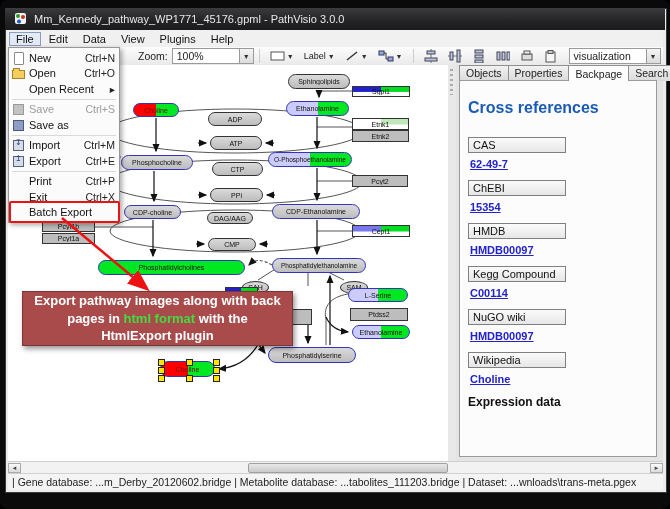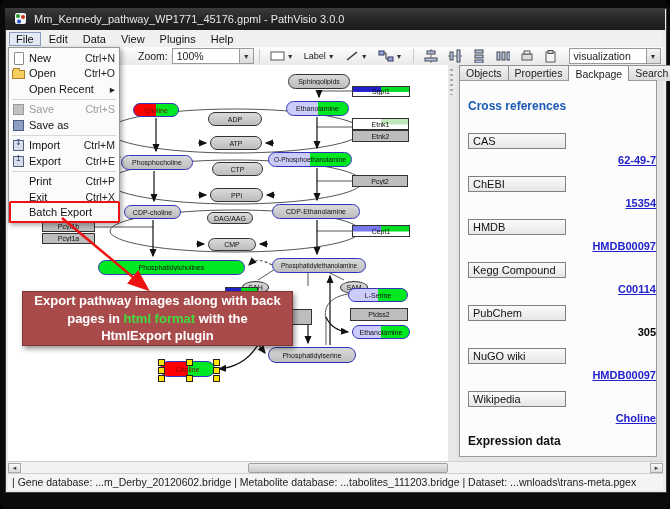--- a/index.html
+++ b/index.html
@@ -20,24 +20,24 @@
   .combo .cbtn{width:13px;height:14px;background:linear-gradient(#f4f4f4,#dcdcdc);border-left:1px solid #9a9a9a;font-size:7px;display:flex;align-items:center;justify-content:center;color:#333;}
   .tbtn{display:flex;align-items:center;padding:1px 3px;margin:1px 1px;border:1px solid transparent;border-radius:2px;}
   .tbtn .car{font-size:7px;margin-left:2px;color:#333;}
   .iconbtn{width:20px;height:16px;display:flex;align-items:center;justify-content:center;margin:0 2px;}
   
   #sidepanel{position:absolute;left:456px;top:65px;width:207px;height:396px;background:#e4e4e4;}
   #side-tabs{position:absolute;left:3px;top:0;display:flex;font-size:10.5px;}
   .tab{padding:1px 6px;background:linear-gradient(#f2f2f2,#dadada);border:1px solid #8f8f8f;border-bottom:none;margin-right:-1px;color:#222;}
   .tab.active{background:#fcfcfc;position:relative;z-index:2;padding-top:2px;}
   #side-content{position:absolute;left:3px;top:15px;width:198px;height:377px;background:#fcfcfc;border:1px solid #9a9a9a;overflow:hidden;padding:0 0 0 8px;box-sizing:border-box;}
-  #bp-heading{color:#1a5bb5;font-weight:bold;font-size:12px;margin:18px 0 20px 0;}
+  #bp-heading{color:#1a5bb5;font-weight:bold;font-size:16px;margin:18px 0 20px 0;}
   .bp-section{margin-bottom:10px;}
   .bp-head{width:88px;border:1px solid #808080;background:linear-gradient(#fbfbfb,#e6e6e6);font-weight:normal;font-size:11px;padding:1px 4px;color:#111;}
-  .bp-val{font-size:11px;font-weight:bold;margin:5px 0 0 2px;text-align:right;}
+  .bp-val{font-size:11px;font-weight:bold;margin:5px 0 0 2px;}
   .bp-val.link{color:#2222cc;text-decoration:underline;}
   #bp-footer{font-weight:bold;font-size:12px;margin-top:6px;color:#111;}
   
   #canvas{position:absolute;left:8px;top:65px;width:440px;height:396px;background:#ffffff;overflow:hidden;}
   #splitter{position:absolute;left:448px;top:65px;width:8px;height:396px;background:#e8e8e8;}
   #splitter .grip{position:absolute;left:2px;top:4px;width:3px;height:26px;background:repeating-linear-gradient(#aaa 0 2px,transparent 2px 5px);}
   .pnode{position:absolute;border:1px solid #333;background:linear-gradient(#dadada,#bdbdbd);box-sizing:border-box;display:flex;align-items:center;justify-content:center;z-index:3;}
   .pnode span{font-size:7px;color:#101010;white-space:nowrap;overflow:hidden;}
   .pnode.blue{border-color:#3434bb;}
   .handle{position:absolute;width:5px;height:5px;background:#ffe400;border:1px solid #222;z-index:5;}
@@ -347,24 +347,20 @@
           </div>
           <div class="bp-section">
             <div class="bp-head">HMDB</div>
             <div class="bp-val link">HMDB00097</div>
           </div>
           <div class="bp-section">
             <div class="bp-head">Kegg Compound</div>
             <div class="bp-val link">C00114</div>
           </div>
           <div class="bp-section">
-            <div class="bp-head">PubChem</div>
-            <div class="bp-val">305</div>
-          </div>
-          <div class="bp-section">
             <div class="bp-head">NuGO wiki</div>
             <div class="bp-val link">HMDB00097</div>
           </div>
           <div class="bp-section">
             <div class="bp-head">Wikipedia</div>
             <div class="bp-val link">Choline</div>
           </div>
         </div>
       <div id="bp-footer">Expression data</div>
     </div>

